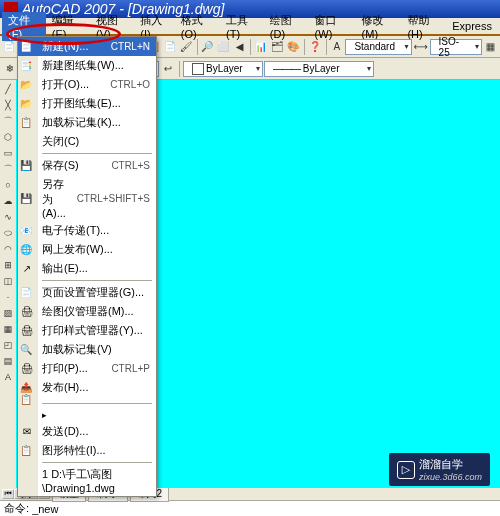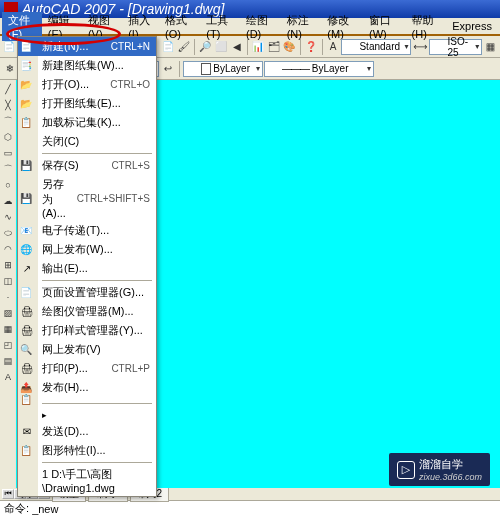--- a/index.html
+++ b/index.html
@@ -6,21 +6,21 @@
   body { font-family: "Microsoft YaHei", SimSun, Arial, sans-serif; font-size: 11px; background: #fff; width: 500px; height: 516px; overflow: hidden; position: relative; }
   .title-bar { background: linear-gradient(#3b6bd4,#0f3ba8); color: #fff; height: 18px; display: flex; align-items: center; padding: 0 4px; }
   .title-bar .icon { width: 14px; height: 14px; background: #b00; margin-right: 4px; display:inline-block;}
   .title-bar span { font-size: 14px; font-style: italic; }
   .menu-bar { background: #ece9d8; height: 18px; display: flex; align-items: center; padding: 0 2px; border-bottom: 2px solid #a16207; }
   .menu-bar .menu-item { padding: 1px 6px; cursor: default; }
   .menu-bar .menu-item.active { background: #316ac5; color: #fff; }
   .toolbar-row { background: #ece9d8; height: 22px; display: flex; align-items: center; padding: 0 2px; border-bottom: 1px solid #aca899; gap:1px; }
   .tb-btn { width: 16px; height: 16px; border: 1px solid transparent; display:inline-flex; align-items:center; justify-content:center; font-size:10px; color:#333;}
   .tb-sep { width:1px; height:16px; background:#aca899; margin:0 2px;}
-  .tb-dropdown { background:#fff; border:1px solid #7f9db9; height:16px; font-size:10px; padding:0 12px 0 17px; display:flex; align-items:center; position:relative;}
+  .tb-dropdown { background:#fff; border:1px solid #7f9db9; height:16px; font-size:10px; padding:0 12px 0 8px; display:flex; align-items:center; position:relative;}
   .tb-dropdown::after{content:"▾"; position:absolute; right:2px; font-size:8px; color:#333;}
   .swatch{width:12px;height:12px;display:inline-block;border:1px solid #555;margin-right:2px;}
   .main-area { display:flex; height: calc(516px - 18px - 18px - 22px - 22px - 12px - 16px); position:relative;}
   .left-tools { width: 16px; background:#ece9d8; display:flex; flex-direction:column; align-items:center; padding-top:2px; gap:2px;}
   .left-tools .tb-btn{width:14px;height:14px;font-size:9px;}
   .canvas { flex:1; background:#00ffff; position:relative; }
   .ucs { position:absolute; left:30px; bottom:18px; color:#0000cc; font-size:10px;}
   .tabs-row { height:12px; background:#ece9d8; display:flex; align-items:center; font-size:10px; padding-left:2px;}
   .tab-btn{width:12px;height:10px;border:1px outset #fff;background:#ddd;display:flex;align-items:center;justify-content:center;font-size:8px;}
   .tab{padding:0 6px;border:1px solid #aca899;background:#f5f5f0;margin-left:2px;}
@@ -55,23 +55,22 @@
 </div>
 
 <div class="menu-bar">
   <span class="menu-item active">文件(F)</span>
   <span class="menu-item">编辑(E)</span>
   <span class="menu-item">视图(V)</span>
   <span class="menu-item">插入(I)</span>
   <span class="menu-item">格式(O)</span>
   <span class="menu-item">工具(T)</span>
   <span class="menu-item">绘图(D)</span>
-  <span class="menu-item">标注(N)</span>
+  <span class="menu-item">窗口(W)</span>
   <span class="menu-item">修改(M)</span>
-  <span class="menu-item">窗口(W)</span>
   <span class="menu-item">帮助(H)</span>
   <span class="menu-item">Express</span>
 </div>
 
 <div class="toolbar-row">
   <span class="tb-btn">📄</span>
   <span class="tb-btn">📂</span>
   <span class="tb-btn">💾</span>
   <span class="tb-sep"></span>
   <span class="tb-btn">✋</span>
@@ -238,21 +237,21 @@
       <div class="fm-item">
         <span class="fm-icon">🖨</span>
         <span>绘图仪管理器(M)...</span>
       </div>
       <div class="fm-item">
         <span class="fm-icon">🖨</span>
         <span>打印样式管理器(Y)...</span>
       </div>
       <div class="fm-item">
         <span class="fm-icon">🔍</span>
-        <span>网上发布(V)</span>
+        <span>加载标记集(V)</span>
       </div>
       <div class="fm-item">
         <span class="fm-icon">🖨</span>
         <span>打印(P)...</span>
         <span class="sc">CTRL+P</span>
       </div>
       <div class="fm-item">
         <span class="fm-icon">📤</span>
         <span>发布(H)...</span>
       </div>

